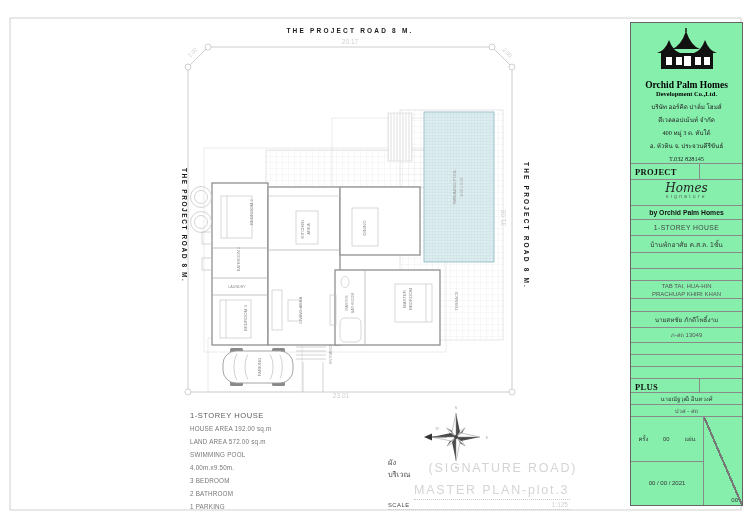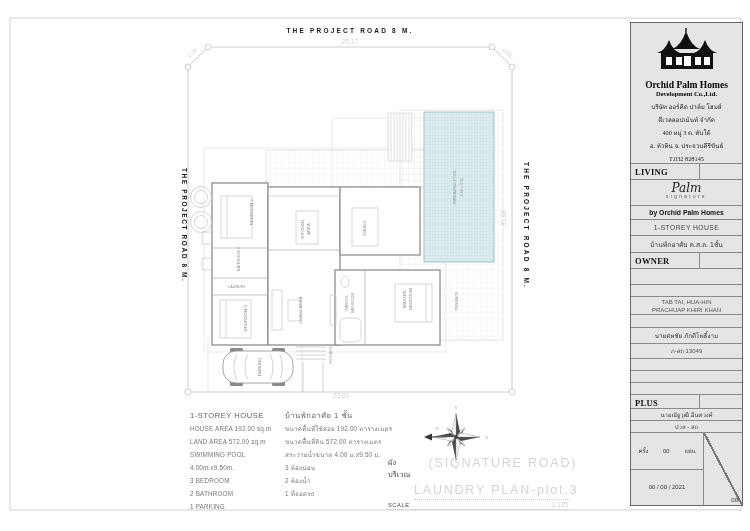--- a/index.html
+++ b/index.html
@@ -2,21 +2,21 @@
 <html><head>
 <meta charset="utf-8">
 <style>
   html,body{margin:0;padding:0;background:#fff;}
   .sheet{position:relative;width:750px;height:531px;background:#fff;overflow:hidden;
          font-family:"Liberation Sans","DejaVu Sans",sans-serif;}
   .plan{position:absolute;left:0;top:0;}
 
   
   .titleblock{position:absolute;left:630px;top:22px;width:113px;height:484px;
-    border:1px solid #666;box-sizing:border-box;display:flex;flex-direction:column;background:#e5e5e5;}
+    border:1px solid #666;box-sizing:border-box;display:flex;flex-direction:column;background:#86efac;}
   .tb-row{flex:none;border-bottom:1px solid #8a8a8a;box-sizing:border-box;overflow:hidden;}
   .hd{display:flex;align-items:stretch;}
   .hd .t{flex:1;font-family:"Liberation Serif","DejaVu Serif",serif;font-weight:bold;
          font-size:8.5px;color:#111;padding:3px 0 0 4px;letter-spacing:.3px;}
   .hd .sub{width:42px;border-left:1px solid #8a8a8a;}
   .logo-box{height:141px;text-align:center;padding-top:4px;}
   .co-name{font-family:"Liberation Serif","DejaVu Serif",serif;font-weight:bold;font-size:9.5px;color:#000;margin-top:1px;}
   .co-sub{font-family:"Liberation Serif","DejaVu Serif",serif;font-weight:bold;font-size:6.5px;color:#000;}
   .co-addr{font-family:"Liberation Serif","DejaVu Serif",serif;font-size:6.3px;color:#222;line-height:13px;margin-top:3px;}
   .mali{height:26px;text-align:center;padding-top:2px;}
@@ -42,21 +42,21 @@
   .tb-bottom .diag span{position:absolute;right:4px;bottom:2px;font-size:6px;color:#333;}
 
   
   .specs{position:absolute;top:409px;font-size:6.3px;color:#777;line-height:13px;letter-spacing:.2px;}
   .specs-en{left:190px;width:95px;}
   .specs-th{left:285px;width:120px;}
   .specs .big{font-size:7.6px;color:#5e5e5e;letter-spacing:.5px;}
 
   
   .caption{position:absolute;left:388px;top:456px;width:182px;}
-  .cap1{display:flex;align-items:flex-start;gap:18px;}
+  .cap1{display:flex;align-items:center;gap:18px;}
   .cap-th{font-size:7.5px;color:#4a4a4a;}
   .wm{color:#d4d4d4;font-size:12.5px;letter-spacing:1.8px;white-space:nowrap;}
   .cap2{margin-left:26px;border-bottom:1px dotted #cccccc;padding-bottom:1px;}
   .cap3{display:flex;justify-content:space-between;align-items:baseline;
         border-bottom:1px dotted #cccccc;padding:1px 2px 1px 0;}
   .cap-scale{font-size:5.8px;color:#4a4a4a;letter-spacing:.5px;}
   .cap-sv{font-size:6.5px;color:#cfcfcf;}
 </style>
 </head>
 <body>
@@ -248,35 +248,31 @@
       <div class="co-addr">
         <div>บริษัท ออร์คิด ปาล์ม โฮมส์</div>
         <div>ดีเวลลอปเม้นท์ จำกัด</div>
         <div>400 หมู่ 3 ต. ทับใต้</div>
         <div>อ. หัวหิน จ. ประจวบคีรีขันธ์</div>
         <div>T.032 828145</div>
       </div>
     </div>
 
     <div class="tb-row hd" style="height:16px">
-      <span class="t">LIVING</span>
+      <span class="t">PROJECT</span>
         <i class="sub"></i>
     </div>
     <div class="tb-row mali">
-      <div class="script">Palm</div>
+      <div class="script">Homes</div>
       <div class="sig">signature</div>
     </div>
     <div class="tb-row ctr by-line">by  Orchid Palm Homes</div>
     <div class="tb-row ctr proj-name">1-STOREY HOUSE</div>
     <div class="tb-row ctr proj-name-th">บ้านพักอาศัย ค.ส.ล. 1ชั้น</div>
 
-    <div class="tb-row hd" style="height:16px">
-      <span class="t">OWNER</span>
-        <i class="sub"></i>
-    </div>
     <div class="tb-row empty16"></div>
     <div class="tb-row empty12"></div>
 
     <div class="tb-row ctr loc-lines">
       <div>TAB TAI, HUA-HIN</div>
       <div>PRACHUAP KHIRI KHAN</div>
     </div>
     <div class="tb-row empty13"></div>
 
     <div class="tb-row ctr arch-name">นายสหชัย ภักดีโพธิ์งาม</div>
@@ -310,35 +306,26 @@
 
   <div class="specs specs-en">
     <div class="big">1-STOREY HOUSE</div>
     <div>HOUSE AREA 192.00 sq.m</div>
     <div>LAND AREA 572.00 sq.m</div>
     <div>SWIMMING POOL 4.00m.x9.50m.</div>
     <div>3 BEDROOM</div>
     <div>2 BATHROOM</div>
     <div>1 PARKING</div>
   </div>
-  <div class="specs specs-th">
-    <div class="big">บ้านพักอาศัย 1 ชั้น</div>
-    <div>ขนาดพื้นที่ใช้สอย 192.00 ตารางเมตร</div>
-    <div>ขนาดพื้นที่ดิน 572.00 ตารางเมตร</div>
-    <div>สระว่ายน้ำขนาด 4.00 ม.x9.50 ม.</div>
-    <div>3 ห้องนอน</div>
-    <div>2 ห้องน้ำ</div>
-    <div>1 ที่จอดรถ</div>
-  </div>
 
   <div class="caption">
     <div class="cap1">
       <span class="cap-th">ผังบริเวณ</span>
       <span class="wm">(SIGNATURE ROAD)</span>
     </div>
-    <div class="cap2"><span class="wm">LAUNDRY PLAN-plot.3</span></div>
+    <div class="cap2"><span class="wm">MASTER PLAN-plot.3</span></div>
     <div class="cap3">
       <span class="cap-scale">SCALE</span>
       <span class="cap-sv">1:125</span>
     </div>
   </div>
 
 </div>
 
 </body></html>

